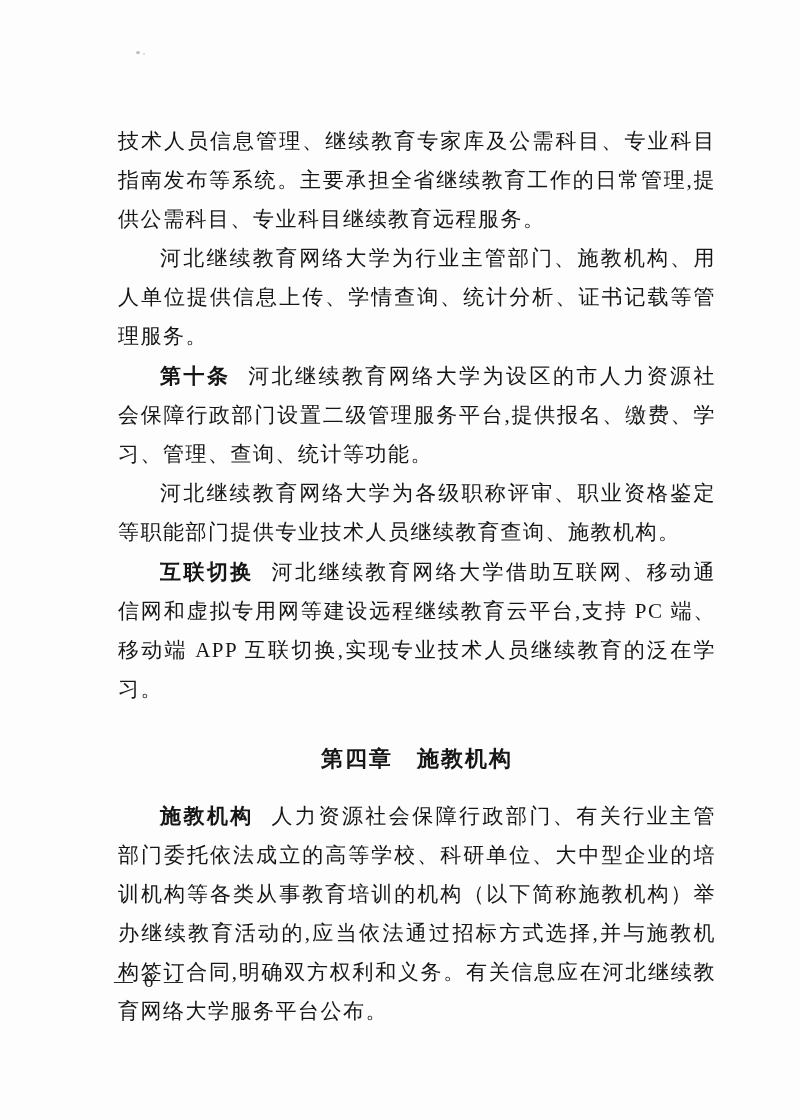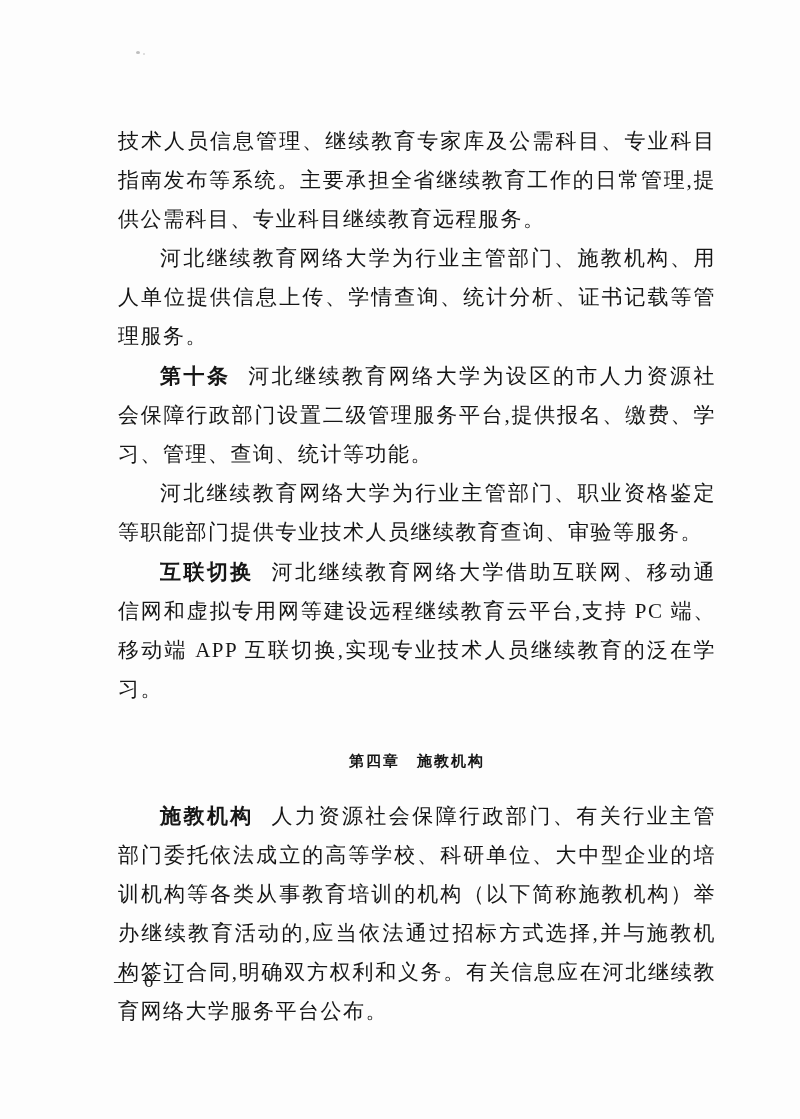--- a/index.html
+++ b/index.html
@@ -35,27 +35,27 @@
   .para.indent {
     text-indent: 2em;
   }
   .lead {
     font-weight: 700;
     margin-right: 0.85em;
     font-family: "Liberation Sans", "DejaVu Sans", sans-serif;
   }
   .chapter {
     margin: 32px 0 16px 0;
-    font-size: 15px;
+    font-size: 22px;
     line-height: 39px;
     font-weight: 700;
     text-align: center;
     text-indent: 0;
     letter-spacing: 2px;
-    font-family: Liberation Sans, sans-serif;
+    font-family: Liberation Mono, monospace;
   }
   .pageno {
     position: absolute;
     left: 114px;
     top: 970px;
     font-size: 19px;
     letter-spacing: 3px;
     color: #1a1a1a;
   }
   .speck {
@@ -76,21 +76,21 @@
   <div class="speck s2"></div>
 
   <div class="page-body">
 
     <p class="para"><span>技术人员信息管理、继续教育专家库及公需科目、专业科目指南发布等系统。主要承担全省继续教育工作的日常管理,提供公需科目、专业科目继续教育远程服务。</span></p>
 
     <p class="para indent"><span>河北继续教育网络大学为行业主管部门、施教机构、用人单位提供信息上传、学情查询、统计分析、证书记载等管理服务。</span></p>
 
     <p class="para indent"><span class="lead">第十条</span><span>河北继续教育网络大学为设区的市人力资源社会保障行政部门设置二级管理服务平台,提供报名、缴费、学习、管理、查询、统计等功能。</span></p>
 
-    <p class="para indent"><span>河北继续教育网络大学为行业主管部门、职业资格鉴定等职能部门提供专业技术人员继续教育查询、审验等服务。</span></p>
+    <p class="para indent"><span>河北继续教育网络大学为各级职称评审、职业资格鉴定等职能部门提供专业技术人员继续教育查询、施教机构。</span></p>
 
     <p class="para indent"><span class="lead">互联切换</span><span>河北继续教育网络大学借助互联网、移动通信网和虚拟专用网等建设远程继续教育云平台,支持 PC 端、移动端 APP 互联切换,实现专业技术人员继续教育的泛在学习。</span></p>
 
     <h2 class="chapter">第四章　施教机构</h2>
 
     <p class="para indent"><span class="lead">施教机构</span><span>人力资源社会保障行政部门、有关行业主管部门委托依法成立的高等学校、科研单位、大中型企业的培训机构等各类从事教育培训的机构（以下简称施教机构）举办继续教育活动的,应当依法通过招标方式选择,并与施教机构签订合同,明确双方权利和义务。有关信息应在河北继续教育网络大学服务平台公布。</span></p>
 
 
   </div>
 

